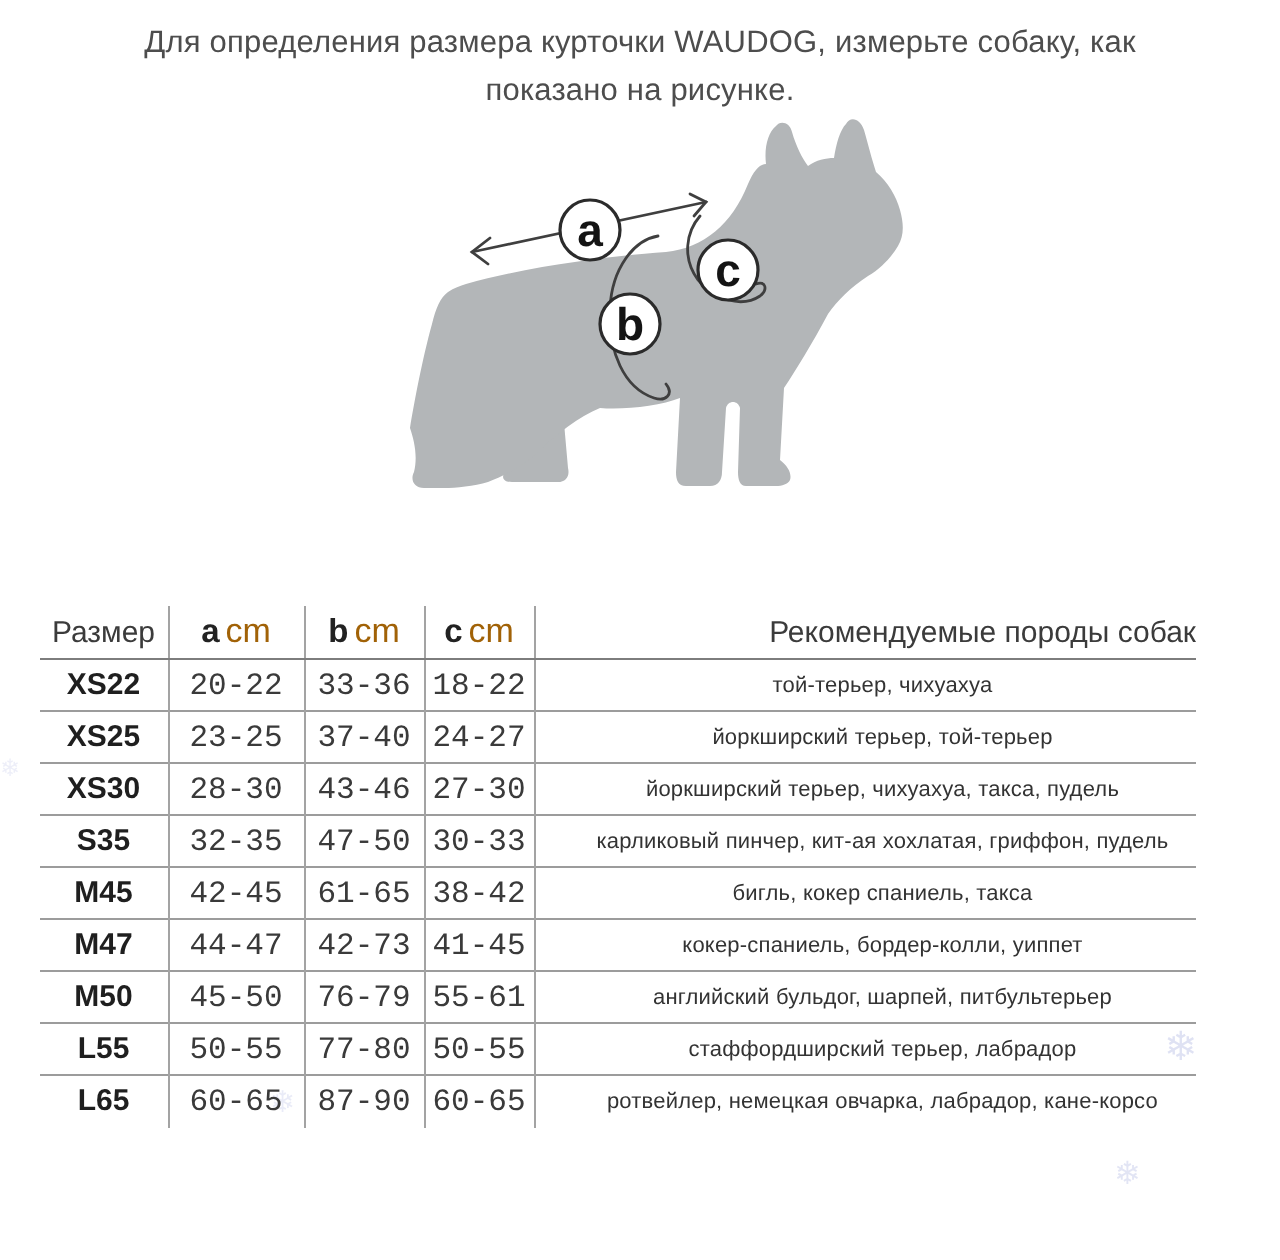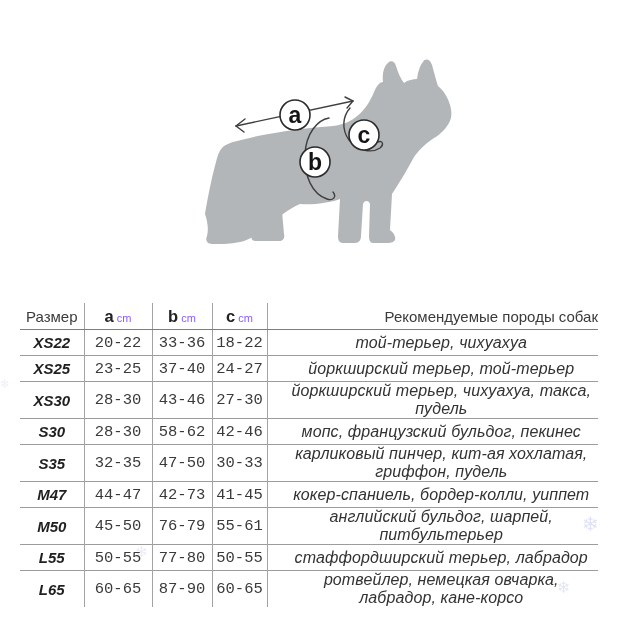--- a/index.html
+++ b/index.html
@@ -43,39 +43,43 @@
     background:transparent;
   }
   .size-table thead th{
     height:26px;font-weight:normal;font-size:15px;color:#3b3b3b;
     border-bottom:1.5px solid #7d7d7d;
   }
   .size-table thead th.h-breeds{text-align:right;padding-left:24px;}
   .size-table .col-border{border-right:1px solid #a3a3a3;}
   .size-table tbody tr{height:26px;}
   .size-table tbody tr + tr td{border-top:1px solid #9c9c9c;}
-  .c-size{font-weight:bold;font-size:15px;color:#1f1f1f;font-style:italic;}
+  .c-size{font-weight:bold;font-size:15px;color:#1f1f1f;}
   .c-num{font-size:15.5px;color:#3a3a3a;font-family:Liberation Mono, monospace;}
   .c-breeds{
     text-align:right;padding-left:17px !important;
-    font-size:16px;color:#333333;letter-spacing:.1px;font-style:italic;
+    font-size:11px;color:#333333;letter-spacing:.1px;
   }
   .hdr-letter{font-weight:bold;font-size:16.5px;color:#222;}
-  .hdr-unit{font-size:11px;color:#8b5cf6;margin-left:3px;}
+  .hdr-unit{font-size:17px;color:#a16207;margin-left:3px;}
 </style>
 </head>
 <body>
 
 <div class="page">
 
   <span class="flake" style="left:582px;top:514px;font-size:20px;">❄</span>
   <span class="flake" style="left:557px;top:580px;font-size:16px;opacity:.4;">❄</span>
   <span class="flake" style="left:135px;top:544px;font-size:15px;opacity:.3;">❄</span>
   <span class="flake" style="left:0px;top:378px;font-size:12px;opacity:.25;">❄</span>
 
+  <div class="title">
+    <div>Для определения размера курточки WAUDOG, измерьте собаку, как</div>
+    <div>показано на рисунке.</div>
+  </div>
 
   <svg class="figure" width="640" height="212" viewBox="0 0 640 212">
 
     <path class="dog" d="M 258 148 L 254 182 C 250 186 251 189 256 189 L 279 189 C 283 189 285 186 284 182 L 281 148 Z"></path>
 
     <path class="dog" d="M 233 90
          C 265 81 305 76 333 74
          C 352 72 366 60 374 40
          C 377 33 380 30 383 30
          C 382 22 384 14 388 11
@@ -172,34 +176,34 @@
         <td class="c-breeds">йоркширский терьер, той-терьер</td>
       </tr>
       <tr>
         <td class="c-size col-border">XS30</td>
         <td class="c-num col-border">28-30</td>
         <td class="c-num col-border">43-46</td>
         <td class="c-num col-border">27-30</td>
         <td class="c-breeds">йоркширский терьер, чихуахуа, такса, пудель</td>
       </tr>
       <tr>
-        <td class="c-size col-border">S30</td>
-        <td class="c-num col-border">28-30</td>
-        <td class="c-num col-border">58-62</td>
-        <td class="c-num col-border">42-46</td>
-        <td class="c-breeds">мопс, французский бульдог, пекинес</td>
-      </tr>
-      <tr>
         <td class="c-size col-border">S35</td>
         <td class="c-num col-border">32-35</td>
         <td class="c-num col-border">47-50</td>
         <td class="c-num col-border">30-33</td>
         <td class="c-breeds">карликовый пинчер, кит-ая хохлатая, гриффон, пудель</td>
       </tr>
       <tr>
+        <td class="c-size col-border">M45</td>
+        <td class="c-num col-border">42-45</td>
+        <td class="c-num col-border">61-65</td>
+        <td class="c-num col-border">38-42</td>
+        <td class="c-breeds">бигль, кокер спаниель, такса</td>
+      </tr>
+      <tr>
         <td class="c-size col-border">M47</td>
         <td class="c-num col-border">44-47</td>
         <td class="c-num col-border">42-73</td>
         <td class="c-num col-border">41-45</td>
         <td class="c-breeds">кокер-спаниель, бордер-колли, уиппет</td>
       </tr>
       <tr>
         <td class="c-size col-border">M50</td>
         <td class="c-num col-border">45-50</td>
         <td class="c-num col-border">76-79</td>

